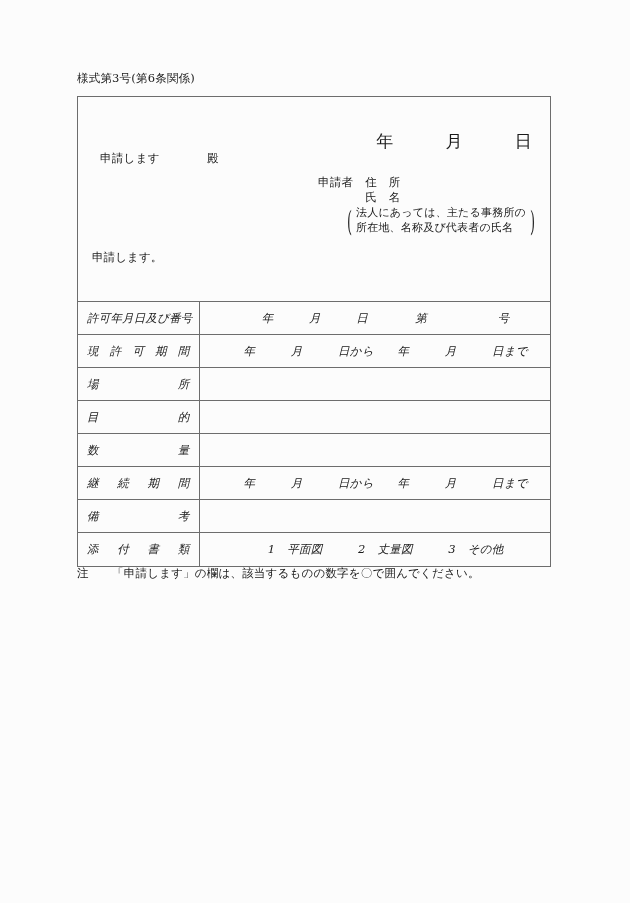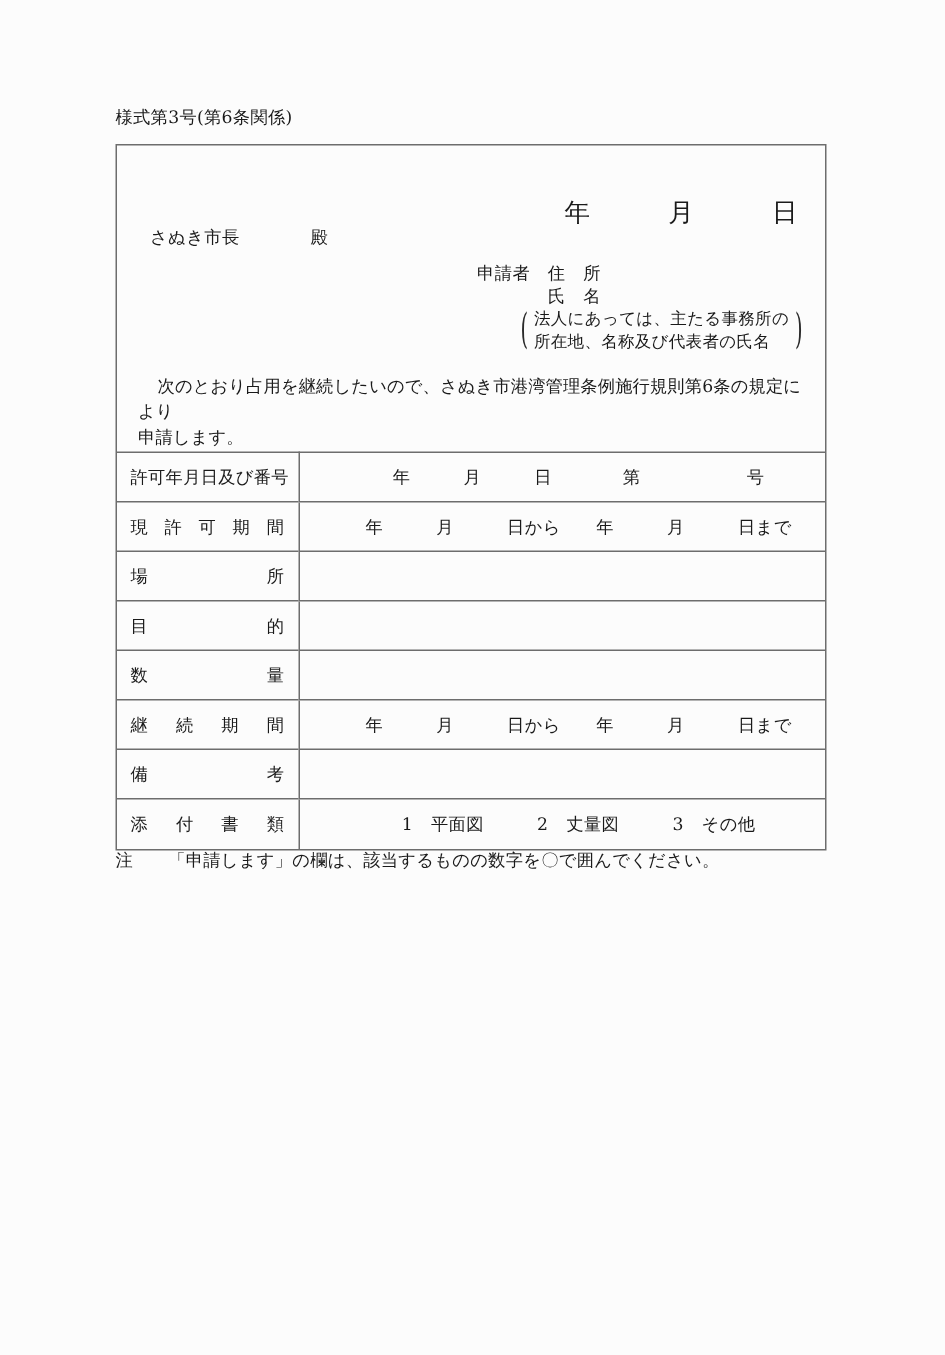--- a/index.html
+++ b/index.html
@@ -124,20 +124,21 @@
     line-height: 17px;
     letter-spacing: 0.1px;
   }
   .body-text .indent { text-indent: 13px; }
 
   
   table.form-table {
     width: 100%;
     border-collapse: collapse;
     table-layout: fixed;
+    font-style: italic;
   }
   table.form-table td {
     border-top: 1px solid #6d6d6d;
     font-size: 11.5px;
     height: 33px;
     box-sizing: border-box;
     vertical-align: middle;
   }
   td.label {
     width: 121px;
@@ -180,35 +181,34 @@
 
   <div class="form-no">様式第3号(第6条関係)</div>
 
   <div class="frame">
 
     <div class="header-block">
 
 
       <div class="date-line">年　　　月　　　日</div>
 
-      <div class="addressee">さぬき市長　　　　殿</div>
+      <div class="addressee">申請します　　　　殿</div>
 
       <div class="applicant">
         <div class="ap-row">申請者　住　所</div>
         <div class="ap-row">　　　　氏　名</div>
         <div class="corp-note">
           <span class="paren paren-l">(</span>
           <div class="cn-line">法人にあっては、主たる事務所の</div>
           <div class="cn-line">所在地、名称及び代表者の氏名</div>
           <span class="paren paren-r">)</span>
         </div>
       </div>
 
       <div class="body-text">
-        <div class="indent">次のとおり占用を継続したいので、さぬき市港湾管理条例施行規則第6条の規定により</div>
         <div>申請します。</div>
       </div>
 
     </div>
 
     <table class="form-table">
       <tbody>
           <tr>
             <td class="label">
               <span class="lab-tight">許可年月日及び番号</span>

